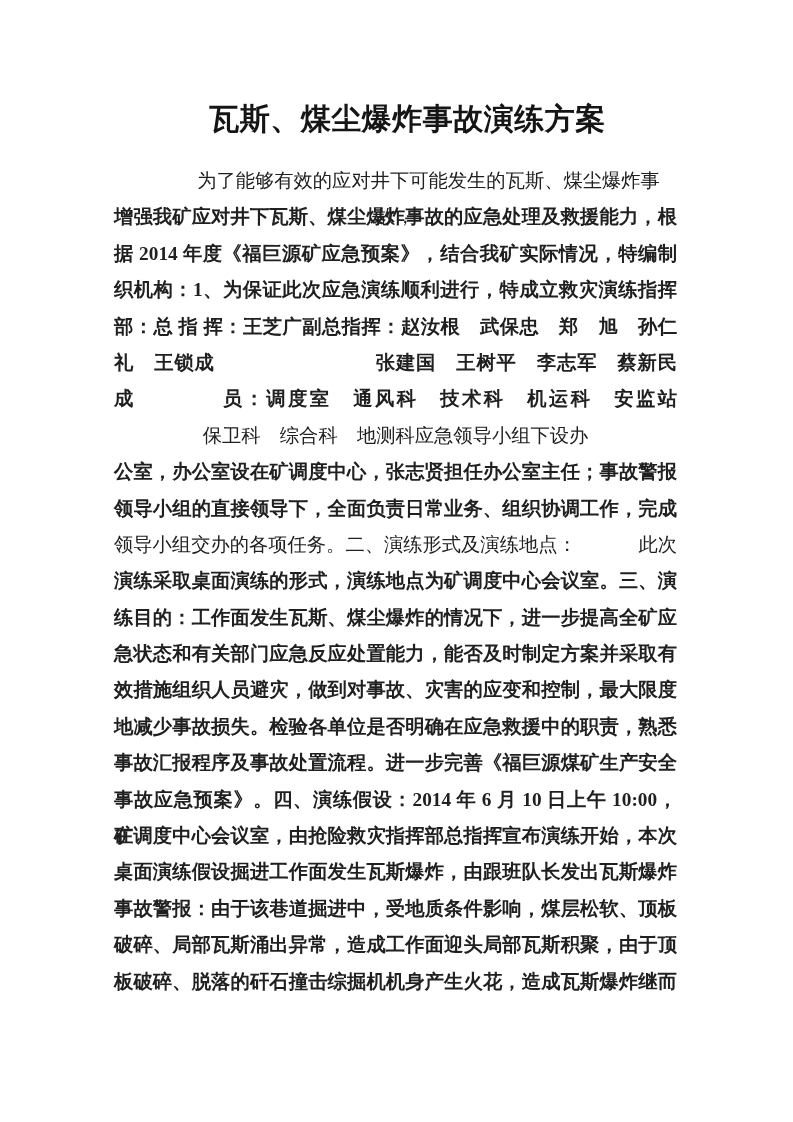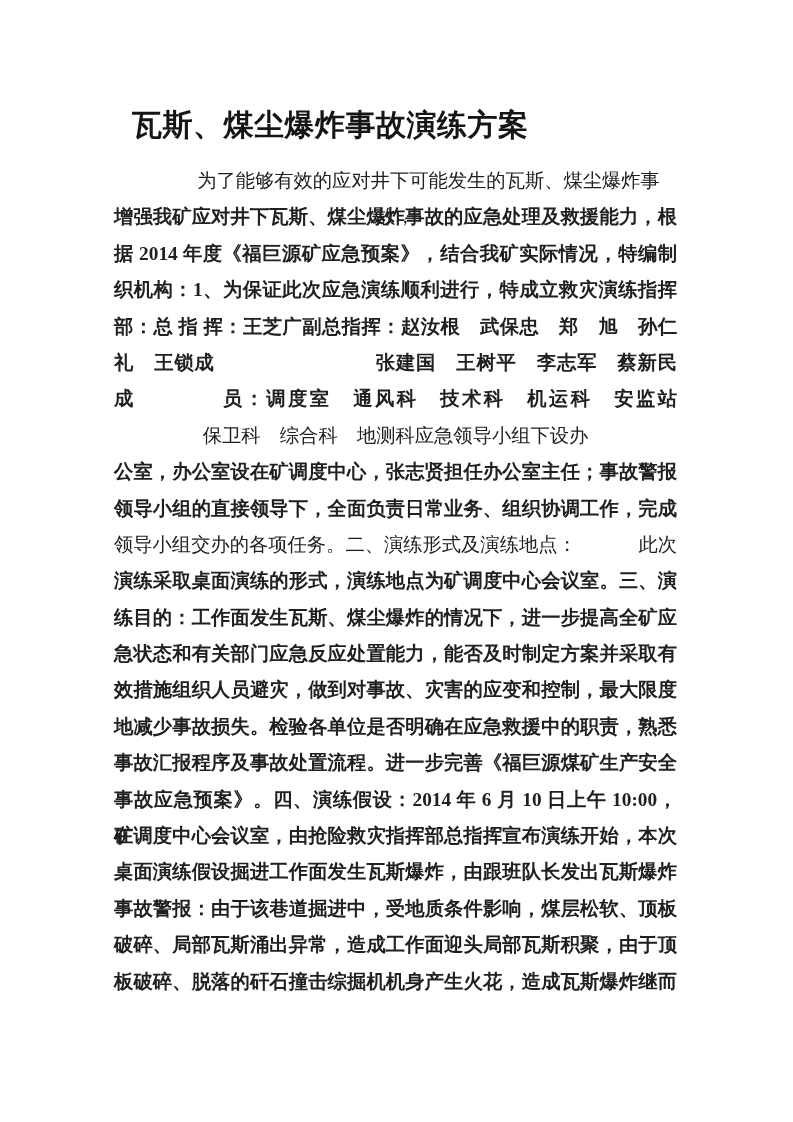--- a/index.html
+++ b/index.html
@@ -14,22 +14,22 @@
     background: #ffffff;
     overflow: hidden;
     font-family: "Liberation Serif", "DejaVu Serif", serif;
     color: #1f1f1f;
   }
   .doc-title {
     position: absolute;
     top: 86px;
     left: 114px;
     width: 563px;
-    margin: 18px;
-    text-align: left;
+    margin: 12px;
+    text-align: center;
     font-size: 30px;
     line-height: 42px;
     font-weight: bold;
     color: #151515;
     letter-spacing: 0.5px;
   }
   .doc-body {
     position: absolute;
     top: 163px;
     left: 114px;

